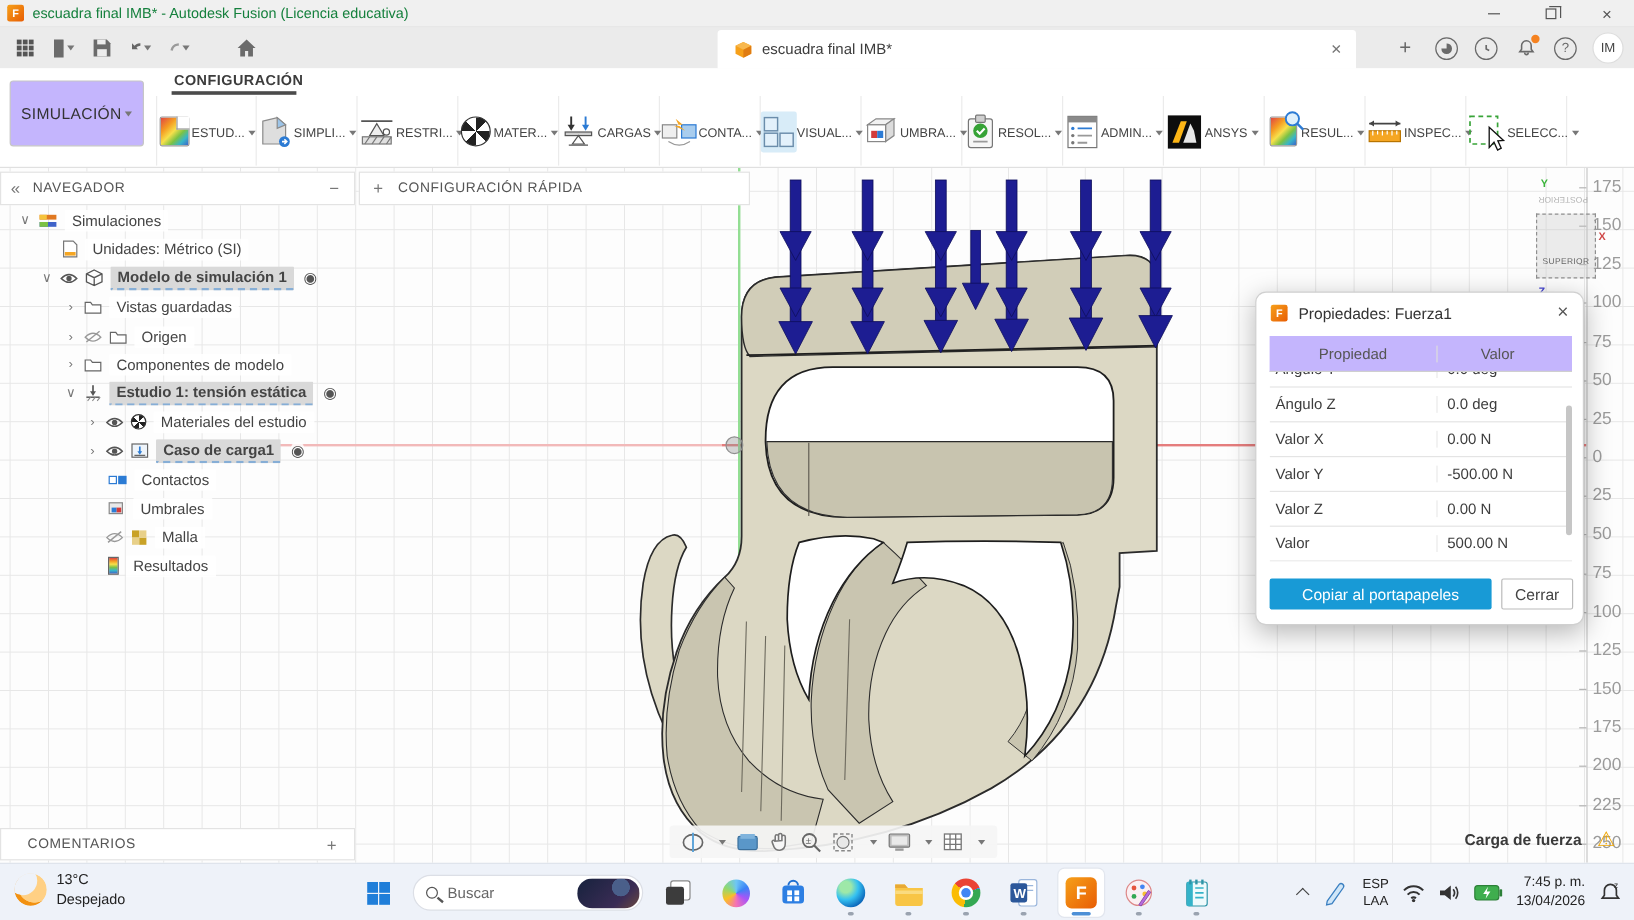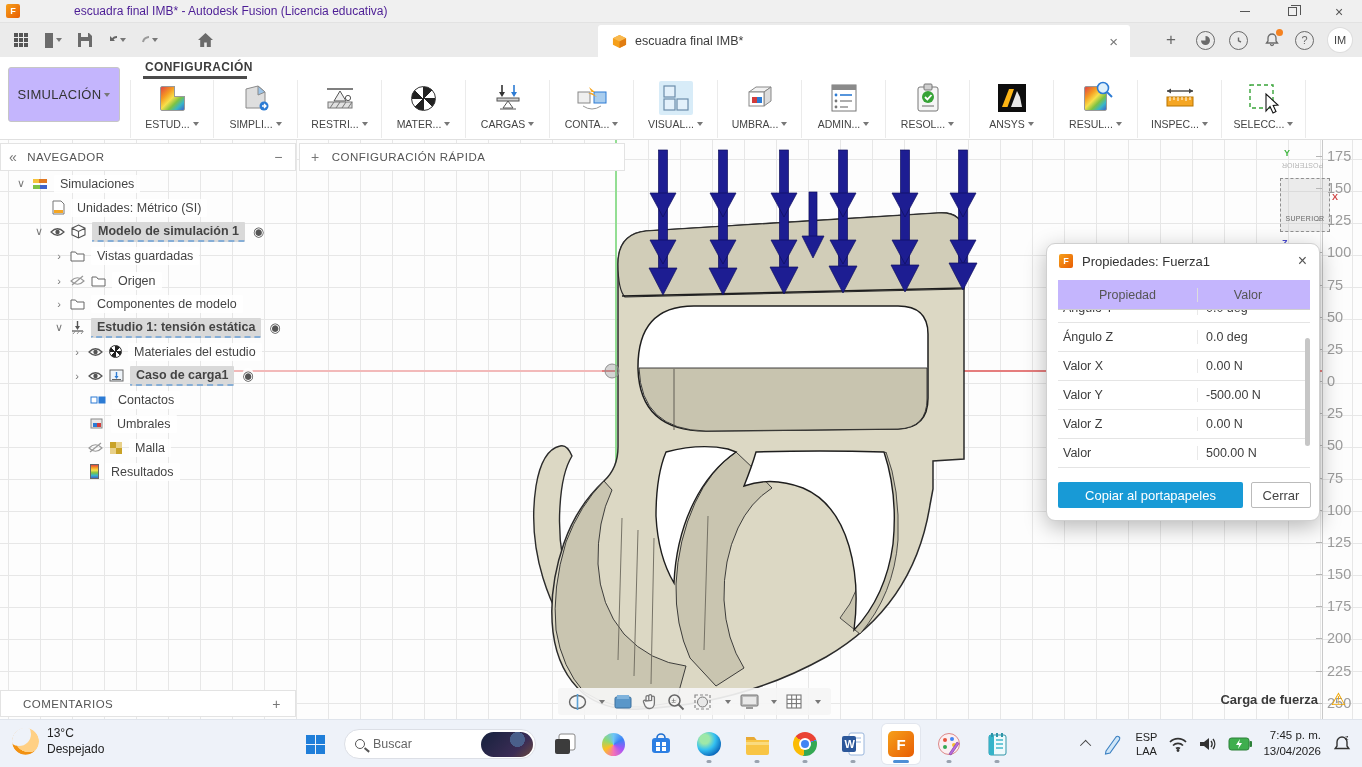--- a/index.html
+++ b/index.html
@@ -2,21 +2,21 @@
 <html><head>
 <meta charset="utf-8">
 <style>
   *{margin:0;padding:0;box-sizing:border-box;}
   html,body{width:1362px;height:767px;overflow:hidden;font-family:"Liberation Sans",sans-serif;}
   .screen{position:relative;width:1362px;height:767px;background:#fff;}
   .abs{position:absolute;}
   
   .titlebar{left:0;top:0;width:1362px;height:23px;background:#f0f0f0;display:flex;align-items:center;border-bottom:1px solid #e2e2e2;}
   .fusion-badge{width:14px;height:14px;border-radius:2px;background:linear-gradient(135deg,#f6a01a,#e85d04);color:#fff;font-size:9px;font-weight:bold;display:flex;align-items:center;justify-content:center;margin:0 7px 0 6px;}
-  .titletext{font-size:12px;color:#4c1d95;margin-left:47px;}
+  .titletext{font-size:12px;color:#15803d;}
   .wctl{position:absolute;top:0;height:23px;width:46px;display:flex;align-items:center;justify-content:center;color:#555;font-size:14px;cursor:default;}
   .minline{width:10px;height:1px;background:#555;}
   .restorebox{width:9px;height:9px;border:1px solid #555;position:relative;background:#f0f0f0;}
   .restorebox:before{content:"";position:absolute;left:2px;top:-3px;width:9px;height:9px;border:1px solid #555;border-left:none;border-bottom:none;}
   
   .appbar{left:0;top:23px;width:1362px;height:34px;background:#ebebeb;}
   .qat{position:absolute;left:0;top:0;height:34px;display:flex;align-items:center;gap:14px;padding-left:12px;color:#555;}
   .qicon{width:18px;height:18px;display:flex;align-items:center;justify-content:center;}
   .caret{width:0;height:0;border-left:3.5px solid transparent;border-right:3.5px solid transparent;border-top:4px solid #777;display:inline-block;margin-left:3px;}
   .doctab{position:absolute;left:598px;top:2px;width:532px;height:32px;background:#fff;display:flex;align-items:center;border-radius:3px 3px 0 0;}
@@ -26,21 +26,21 @@
   .appbar-right{position:absolute;right:0;top:0;height:34px;display:flex;align-items:center;gap:14px;padding-right:10px;color:#666;}
   .roundicon{width:19px;height:19px;border:1.6px solid #6a6a6a;border-radius:50%;display:flex;align-items:center;justify-content:center;font-size:11px;color:#6a6a6a;position:relative;}
   .notifdot{position:absolute;right:-2px;top:-2px;width:7px;height:7px;border-radius:50%;background:#f58220;}
   .avatar{width:24px;height:24px;background:#fff;border-radius:50%;display:flex;align-items:center;justify-content:center;font-size:11px;color:#444;box-shadow:0 0 0 1px #ddd;}
   
   .ribbon{left:0;top:57px;width:1362px;height:83px;background:#fff;border-bottom:1px solid #e0e0e0;}
   .wsbtn{position:absolute;left:8px;top:10px;width:112px;height:55px;border:1px solid #c6c6c6;border-radius:3px;background:#c4b5fd;display:flex;align-items:center;justify-content:center;font-size:13px;color:#333;letter-spacing:.3px;}
   .ribtab{position:absolute;left:145px;top:3px;font-size:12px;font-weight:bold;color:#3c3c3c;letter-spacing:.4px;}
   .ribtab-underline{position:absolute;left:143px;top:19px;width:104px;height:3px;background:#4b4b4b;}
   .tools{position:absolute;left:130px;top:23px;display:flex;}
-  .tool{width:84px;height:58px;display:flex;flex-direction:column;align-items:center;justify-content:flex-start;border-right:1px solid #ebebeb;cursor:default;}
+  .tool{width:84px;height:58px;display:flex;align-items:center;justify-content:flex-start;border-right:1px solid #ebebeb;cursor:default;}
   .tool:first-child{border-left:1px solid #ebebeb;}
   .ticon{width:34px;height:34px;display:flex;align-items:center;justify-content:center;margin-top:1px;}
   .ticon.hl{background:#d8ecf8;border-radius:2px;}
   .tlabel{font-size:10.5px;color:#444;margin-top:3px;display:flex;align-items:center;}
   .rainbow{width:25px;height:25px;border-radius:2px;background:linear-gradient(135deg,#e04444,#f59b22 28%,#f7e04b 48%,#7cc244 66%,#37b6c9 82%,#3f63c9);position:relative;border:1px solid #999;}
   .rainbow .notch{position:absolute;right:-1px;top:-1px;width:11px;height:11px;background:#fff;border-left:1px solid #999;border-bottom:1px solid #999;}
   .checkerball{width:25px;height:25px;border-radius:50%;border:1px solid #333;background:conic-gradient(#222 0 12.5%,#fff 0 25%,#222 0 37.5%,#fff 0 50%,#222 0 62.5%,#fff 0 75%,#222 0 87.5%,#fff 0);}
   
   .canvas{left:0;top:140px;width:1362px;height:579px;background-color:#fdfdfd;background-image:linear-gradient(#e7e7e7 1px,transparent 1px),linear-gradient(90deg,#e7e7e7 1px,transparent 1px);background-size:32px 32px;background-position:8px 19px;}
   .panelbar{height:28px;background:#fff;border:1px solid #e3e3e3;display:flex;align-items:center;font-size:11.5px;color:#555;letter-spacing:.5px;}
@@ -322,47 +322,47 @@
             </svg>
       </div>
       <div class="tlabel">
             <span>UMBRA...</span>
             <span class="caret"></span>
           </div>
     </div>
     <div class="tool">
       <div class="ticon">
         <svg width="28" height="30">
+              <rect x="4" y="4" width="20" height="24" rx="2" fill="#f6f6f6" stroke="#777"></rect>
+              <rect x="10" y="1" width="8" height="6" rx="1" fill="#cfcfcf" stroke="#777"></rect>
+              <circle cx="14" cy="14" r="6" fill="#36a336"></circle>
+              <path d="M11 14 l2.4 2.4 L17.5 12" stroke="#fff" stroke-width="1.8" fill="none"></path>
+              <line x1="8" y1="23" x2="20" y2="23" stroke="#999" stroke-width="1.5"></line>
+            </svg>
+      </div>
+      <div class="tlabel">
+            <span>RESOL...</span>
+            <span class="caret"></span>
+          </div>
+    </div>
+    <div class="tool">
+      <div class="ticon">
+        <svg width="28" height="30">
               <rect x="2" y="2" width="24" height="26" fill="#fff" stroke="#777"></rect>
               <rect x="2" y="2" width="24" height="5" fill="#8a8a8a"></rect>
               <circle cx="6" cy="12" r="1.4" fill="#2c7bd4"></circle>
               <line x1="10" y1="12" x2="22" y2="12" stroke="#2c7bd4" stroke-width="1.6"></line>
               <circle cx="6" cy="18" r="1.4" fill="#777"></circle>
               <line x1="10" y1="18" x2="22" y2="18" stroke="#999" stroke-width="1.6"></line>
               <circle cx="6" cy="24" r="1.4" fill="#777"></circle>
               <line x1="10" y1="24" x2="18" y2="24" stroke="#999" stroke-width="1.6"></line>
             </svg>
       </div>
       <div class="tlabel">
             <span>ADMIN...</span>
-            <span class="caret"></span>
-          </div>
-    </div>
-    <div class="tool">
-      <div class="ticon">
-        <svg width="28" height="30">
-              <rect x="4" y="4" width="20" height="24" rx="2" fill="#f6f6f6" stroke="#777"></rect>
-              <rect x="10" y="1" width="8" height="6" rx="1" fill="#cfcfcf" stroke="#777"></rect>
-              <circle cx="14" cy="14" r="6" fill="#36a336"></circle>
-              <path d="M11 14 l2.4 2.4 L17.5 12" stroke="#fff" stroke-width="1.8" fill="none"></path>
-              <line x1="8" y1="23" x2="20" y2="23" stroke="#999" stroke-width="1.5"></line>
-            </svg>
-      </div>
-      <div class="tlabel">
-            <span>RESOL...</span>
             <span class="caret"></span>
           </div>
     </div>
     <div class="tool">
       <div class="ticon">
         <svg width="28" height="28">
               <rect width="28" height="28" fill="#0d0d0d"></rect>
               <path d="M4 23 L11 5 L16 5 L9.5 23 Z" fill="#fdb515"></path>
               <path d="M13 23 L19 7 L22 13 L24 23 Z" fill="#fff" opacity="0.9"></path>
             </svg>

